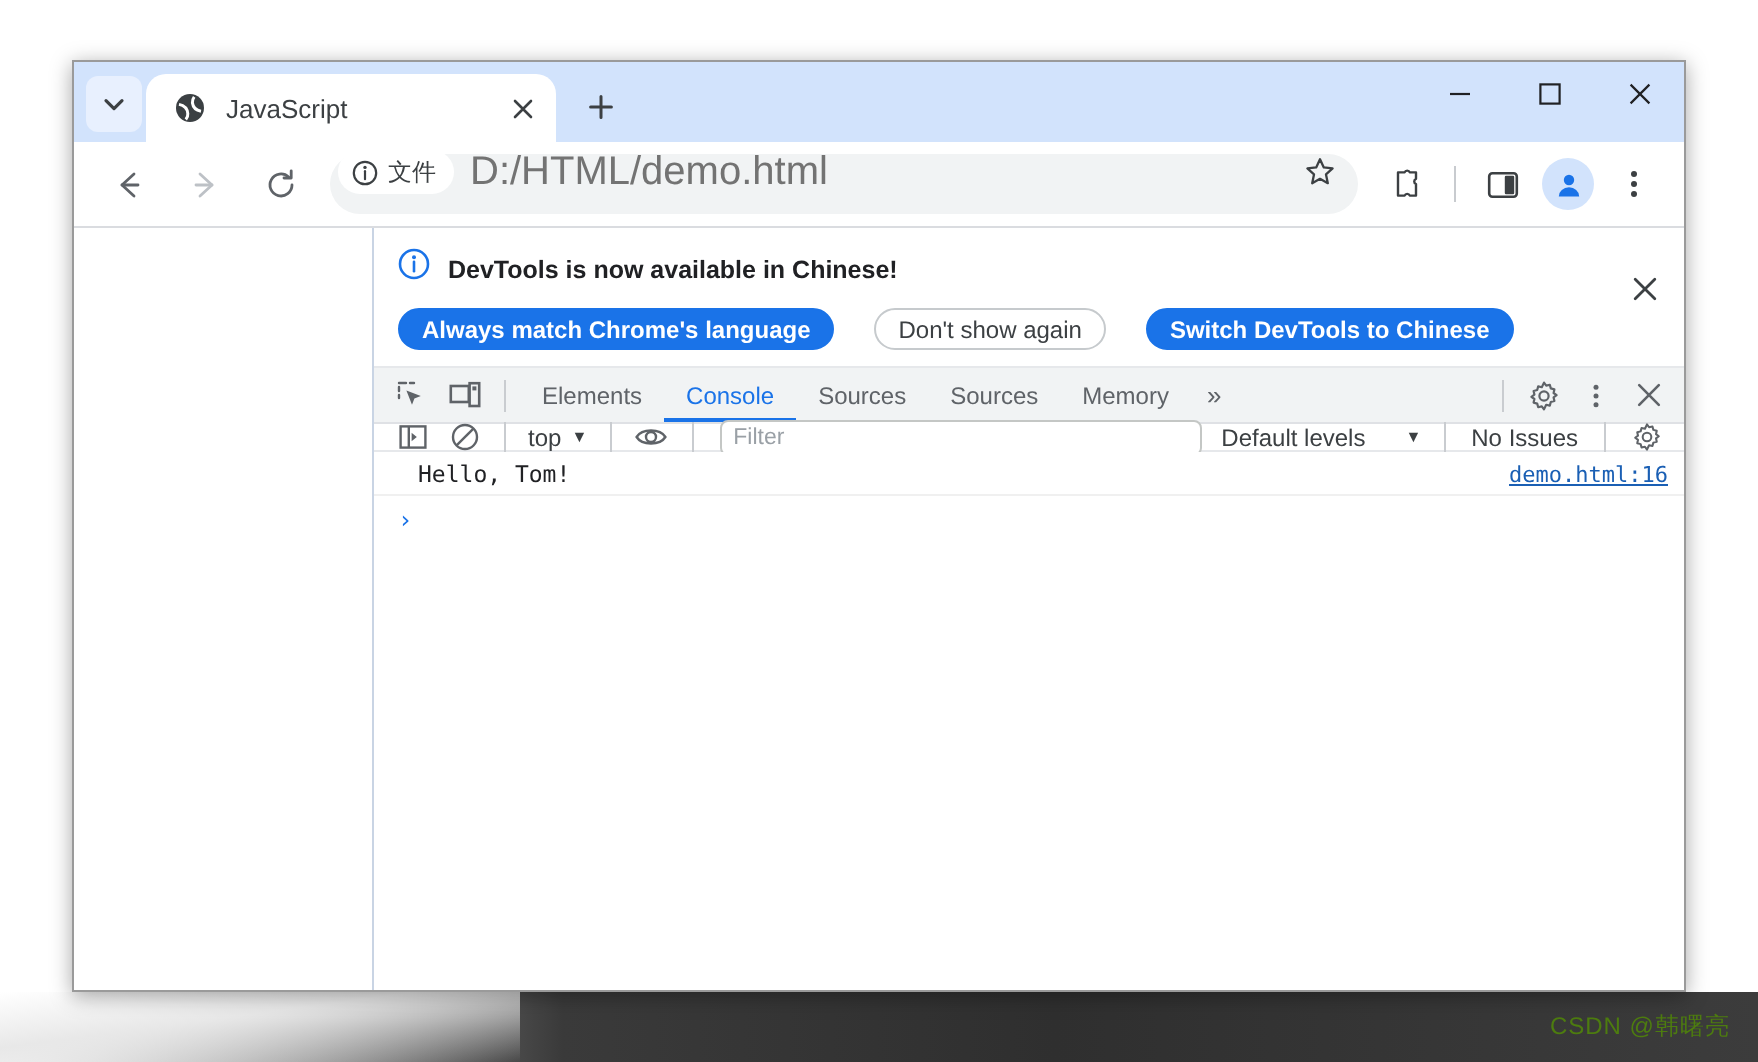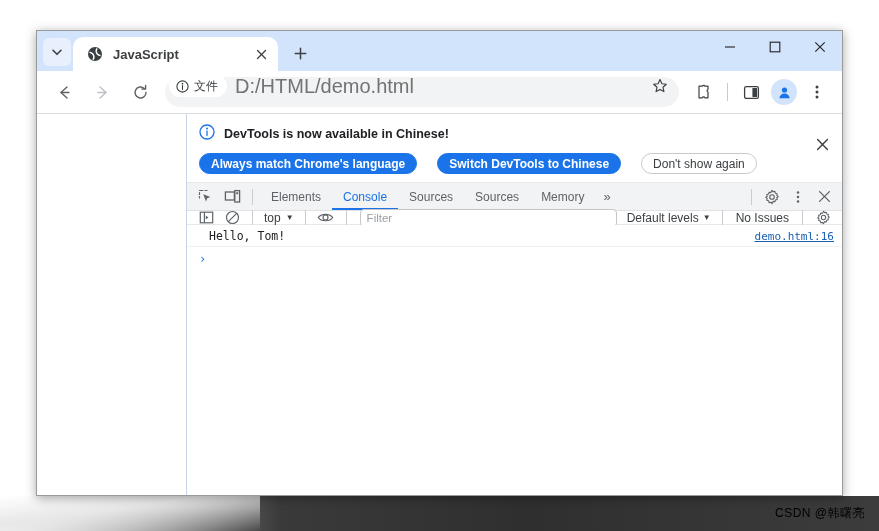--- a/index.html
+++ b/index.html
@@ -17,21 +17,21 @@
   #bottom-strip{
     position:absolute;left:0;top:496px;width:879px;height:35px;
     background:linear-gradient(to right,#fdfdfd 0%,#b9b9b9 10%,#3a3a3a 32%,#2f2f2f 60%,#3c3c3c 100%);
   }
   #bottom-strip-fade{
     position:absolute;left:0;top:496px;width:260px;height:35px;
     background:linear-gradient(to bottom right,#ffffff 0%,#e8e8e8 40%,rgba(255,255,255,0) 100%);
   }
   #watermark{
     position:absolute;right:14px;top:505px;
-    font-size:12px;color:#000000;letter-spacing:.5px;
+    font-size:12px;color:#4d7c0f;letter-spacing:.5px;
     font-family:"Liberation Sans", sans-serif;
   }
 
   
   #window{
     position:absolute;left:36px;top:30px;width:807px;height:466px;
     background:#ffffff;
     box-shadow:0 2px 10px rgba(0,0,0,.35);
     border:1px solid #9a9a9a;
     box-sizing:border-box;
@@ -51,21 +51,21 @@
   .tab-search svg{display:block;}
   .tab{
     height:34px;width:205px;background:#ffffff;
     border-radius:10px 10px 0 0;
     display:flex;align-items:center;padding:0 8px 0 14px;
     box-sizing:border-box;position:relative;
   }
   .tab .favicon{width:16px;height:16px;margin-right:10px;flex:0 0 16px;}
   .tab .tab-title{
     font-size:13px;color:#3c4043;white-space:nowrap;overflow:hidden;
-    text-overflow:ellipsis;flex:1;font-weight:bold;
+    text-overflow:ellipsis;flex:1;
   }
   .tab .tab-close{
     width:18px;height:18px;display:flex;align-items:center;justify-content:center;
     cursor:pointer;border-radius:50%;
   }
   .newtab{
     width:28px;height:28px;margin:0 0 4px 8px;border-radius:50%;
     display:flex;align-items:center;justify-content:center;cursor:pointer;
   }
   .wincontrols{
@@ -163,21 +163,21 @@
     padding:0 4px;cursor:pointer;white-space:nowrap;
   }
   .ctx-select .caret{margin-left:5px;font-size:8px;}
   .filter-input{
     flex:1;height:18px;border:1px solid #c4c7c5;border-radius:4px;
     background:#fff;font-size:11.5px;color:#3c4043;padding:0 6px;
     box-sizing:border-box;margin:0 6px;min-width:40px;
     font-family:"Liberation Sans", sans-serif;outline:none;
   }
   .filter-input::placeholder{color:#9aa0a6;}
-  .levels{font-size:12px;color:#3c4043;white-space:nowrap;cursor:pointer;padding:0 4px;display:flex;align-items:center;}
+  .levels{font-size:12px;color:#3c4043;white-space:nowrap;cursor:pointer;padding:0 4px;display:flex;align-items:center;gap:16px;}
   .levels .caret{margin-left:4px;font-size:8px;}
   .issues{font-size:12px;color:#3c4043;white-space:nowrap;cursor:pointer;padding:0 6px;}
 
   .console{
     flex:1;background:#ffffff;position:relative;overflow:hidden;
   }
   .console-msg{
     display:flex;align-items:baseline;
     padding:4px 8px 3px 22px;border-bottom:1px solid #f0f0f0;
   }
@@ -330,22 +330,22 @@
             <svg width="16" height="16" viewBox="0 0 16 16">
               <circle cx="8" cy="8" r="7" fill="none" stroke="#1a73e8" stroke-width="1.3"></circle>
               <circle cx="8" cy="4.6" r="1" fill="#1a73e8"></circle>
               <path d="M8 6.9 V11.6" stroke="#1a73e8" stroke-width="1.3" stroke-linecap="round"></path>
             </svg>
           </span>
           <span class="dt-banner-text">DevTools is now available in Chinese!</span>
         </div>
         <div class="dt-banner-row2">
           <span class="pill primary">Always match Chrome's language</span>
+          <span class="pill ghost">Don't show again</span>
           <span class="pill primary">Switch DevTools to Chinese</span>
-          <span class="pill ghost">Don't show again</span>
         </div>
         <div class="banner-close">
           <svg width="13" height="13" viewBox="0 0 13 13">
             <path d="M1.6 1.6 L11.4 11.4 M11.4 1.6 L1.6 11.4" stroke="#3c4043" stroke-width="1.4" stroke-linecap="round"></path>
           </svg>
         </div>
       </div>
 
       <div class="dt-tabs">
         <div class="dt-tool">

